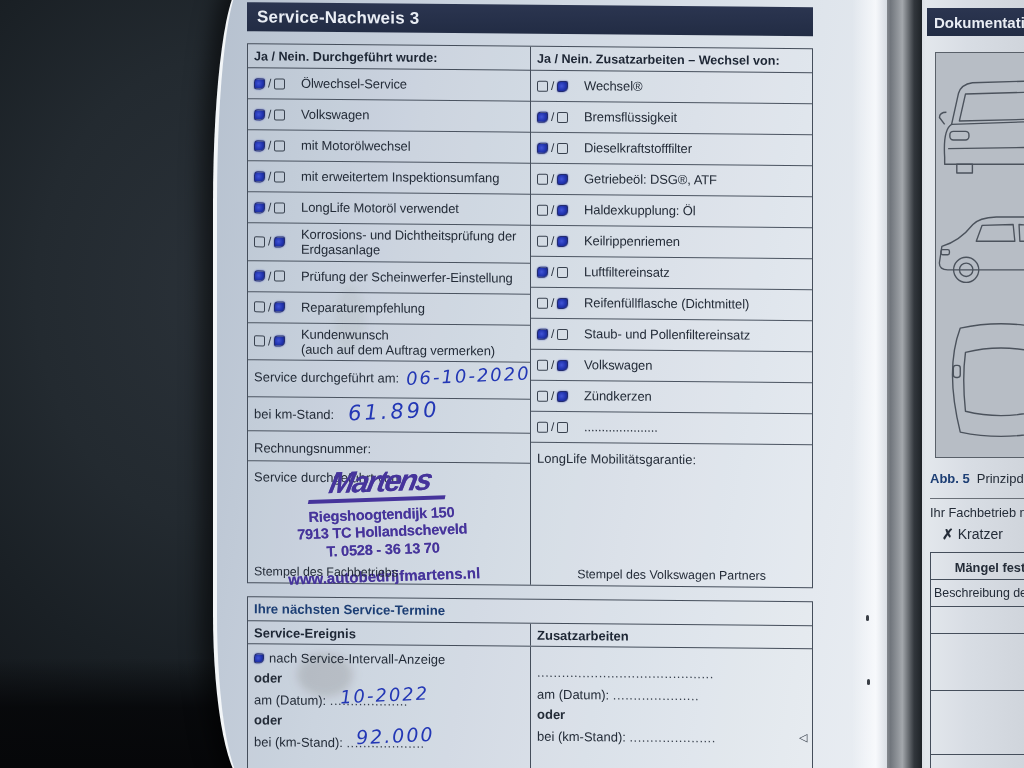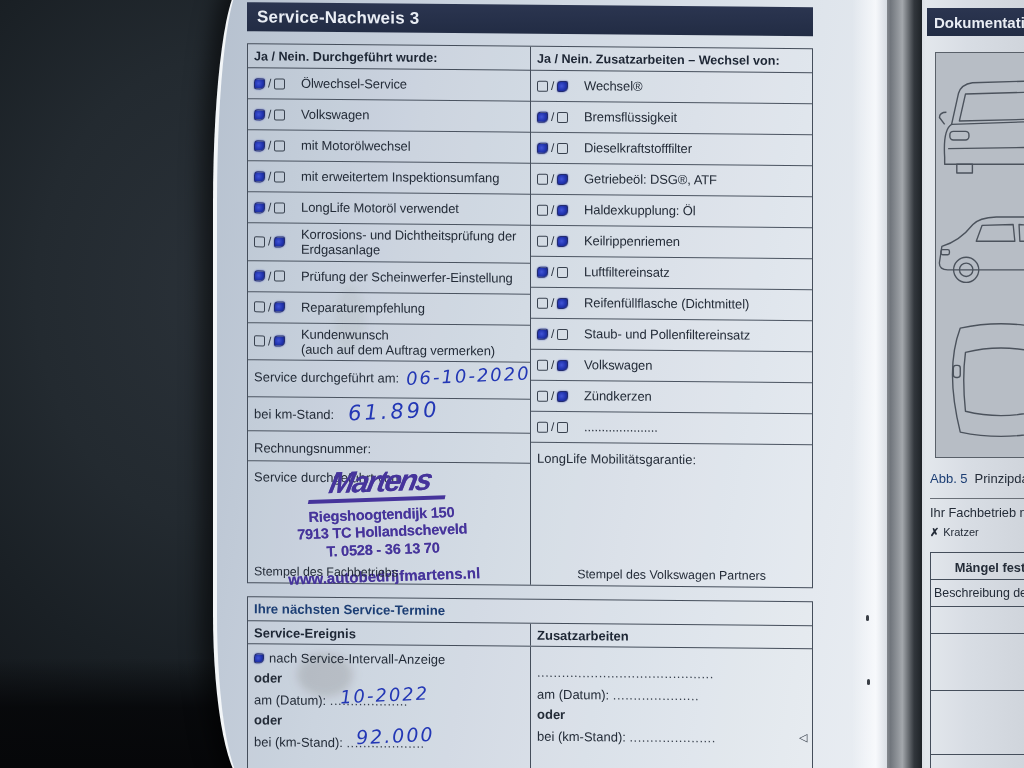--- a/index.html
+++ b/index.html
@@ -123,27 +123,27 @@
     position:absolute; left:5px; top:14px; width:110px; height:28px;
     background:linear-gradient(180deg, #2b3550, #222c44);
     color:#e9edf4; font-size:15px; font-weight:bold; padding:6px 0 0 7px; white-space:nowrap;
   }
   .rp-figbox {
     position:absolute; left:13px; top:58px; width:130px; height:406px;
     background:#b7bdc5; border:1.5px solid #596069;
   }
   .rp-figbox svg { display:block; }
   .rp-cap { position:absolute; left:8px; top:477px; font-size:13px; white-space:nowrap; }
-  .rp-cap .abb { font-weight:normal; color:#1c3e74; margin-right:7px;text-align:right; }
+  .rp-cap .abb { font-weight:bold; color:#1c3e74; margin-right:7px;text-align:right; }
   .rp-cap .captext { color:#242c38; }
   .rp-note {
     position:absolute; left:8px; top:504px; width:110px;
     border-top:1.2px solid #6a7078; padding-top:6px; font-size:12.8px; color:#242c38; white-space:nowrap;
   }
-  .rp-legend { position:absolute; left:8px; top:532px; font-size:11px; color:#242c38; white-space:nowrap; }
+  .rp-legend { position:absolute; left:20px; top:532px; font-size:14px; color:#242c38; white-space:nowrap; }
   .rp-legend .mark { font-weight:bold; margin-right:4px; }
   .rp-table { position:absolute; left:8px; top:558px; width:120px; height:240px; border:1.5px solid #454e5b; }
   .rp-trow { border-bottom:1.3px solid #454e5b; overflow:hidden; white-space:nowrap; }
   .rp-th { height:27px; font-size:12.8px; font-weight:bold; color:#242c38; text-align:center; padding-top:7px; }
   .rp-td { height:27px; font-size:12.4px; color:#242c38; padding:6px 0 0 3px; }
   .rp-e1 { height:27px; } .rp-e2 { height:57px; } .rp-e3 { height:64px; }
 
   
   .gutter {
     position:absolute; left:852px; top:0; width:74px; height:768px; pointer-events:none;

